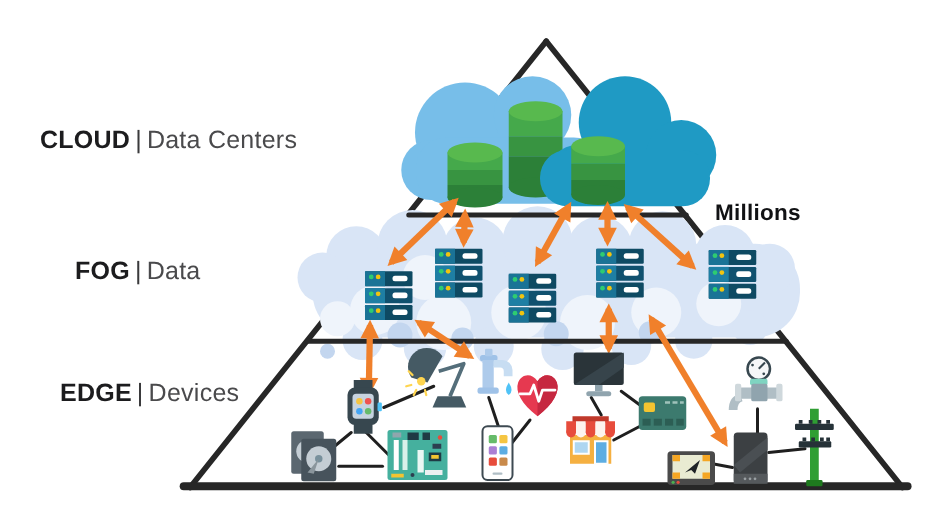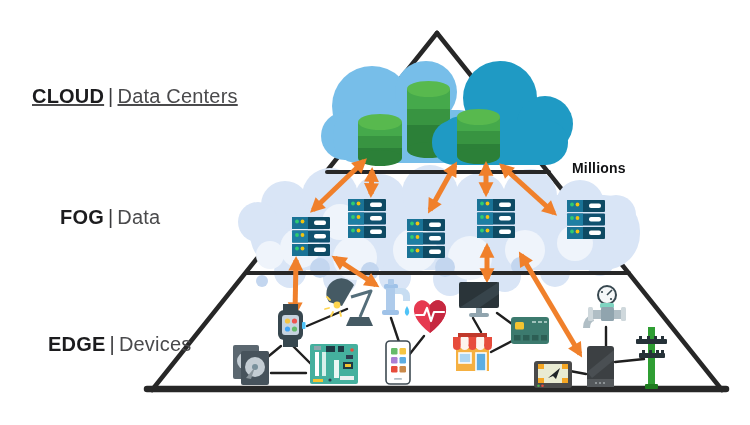--- a/index.html
+++ b/index.html
@@ -7,21 +7,21 @@
     position:relative;width:750px;height:425px;background:#ffffff;overflow:hidden;
     font-family:"Liberation Sans", sans-serif;
   }
   #diagram-svg{position:absolute;left:0;top:0;}
   .tier-label{
     position:absolute;white-space:nowrap;font-size:20px;color:#4a4a4c;letter-spacing:0.2px;
   }
   .tier-label .tname{font-weight:700;color:#1c1c1e;}
   .tier-label .sep{color:#3a3a3c;padding:0 4px;font-weight:400;}
   .scale-label{
-    position:absolute;white-space:nowrap;font-weight:700;color:#111214;font-size:14px;letter-spacing:0.2px;
+    position:absolute;white-space:nowrap;font-weight:700;color:#111214;font-size:18px;letter-spacing:0.2px;
   }
 </style>
 </head>
 <body>
 
 <div id="stage">
 
 <svg id="diagram-svg" width="750" height="425" viewBox="0 0 750 425">
   <defs>
     <marker id="arr" viewBox="0 0 10 10" refX="7" refY="5" markerWidth="3.3" markerHeight="3.3" orient="auto-start-reverse">
@@ -334,27 +334,27 @@
       <rect x="654" y="336" width="3" height="3"></rect>
           <rect x="661" y="336" width="3" height="3"></rect>
       <rect x="642" y="350" width="3" height="3"></rect>
           <rect x="649" y="350" width="3" height="3"></rect>
       <rect x="656" y="350" width="3" height="3"></rect>
           <rect x="661" y="350" width="3" height="3"></rect>
     </g>
   </g>
 </svg>
 
-<div class="tier-label" style="left:32px;top:85px;text-decoration:underline;">
+<div class="tier-label" style="left:32px;top:101px;">
   <span class="tname">CLOUD</span><span class="sep">|</span><span>Data Centers</span>
 </div>
 
 <div class="tier-label" style="left:60px;top:206px;">
   <span class="tname">FOG</span><span class="sep">|</span><span>Data</span>
 </div>
 
-<div class="tier-label" style="left:48px;top:333px;">
+<div class="tier-label" style="left:48px;top:304px;">
   <span class="tname">EDGE</span><span class="sep">|</span><span>Devices</span>
 </div>
 
 <div class="scale-label" style="left:572px;top:160px;">Millions</div>
 
 </div>
 
 </body></html>

